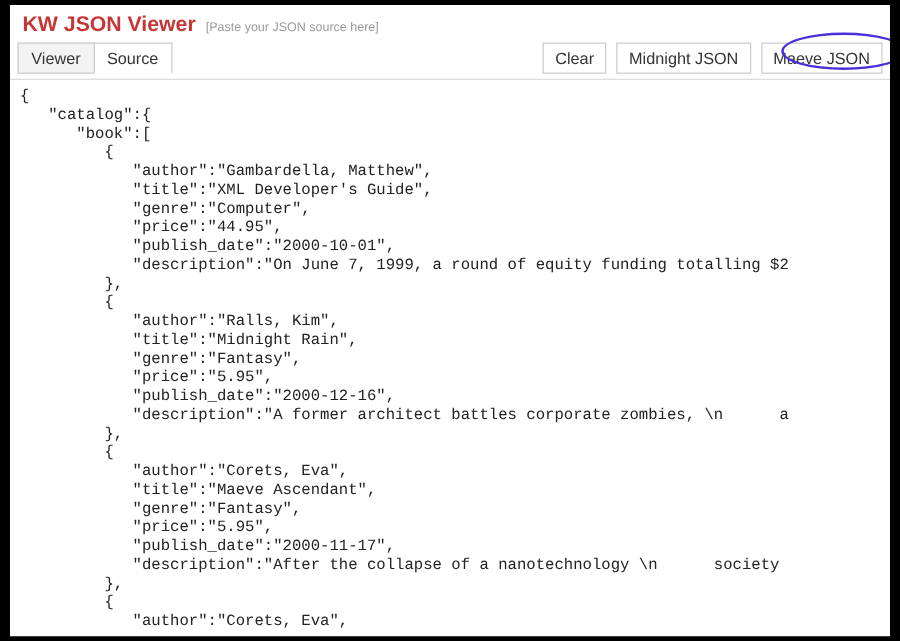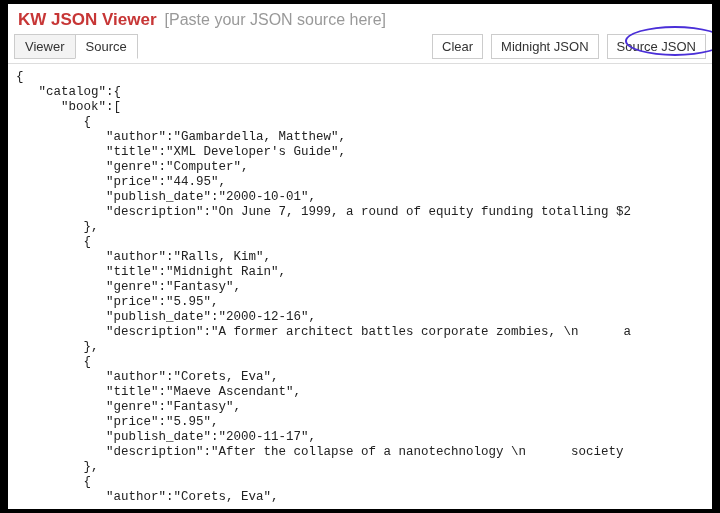--- a/index.html
+++ b/index.html
@@ -27,21 +27,21 @@
     align-items: baseline;
     gap: 8px;
   }
   .app-title {
     color: #c73636;
     font-weight: bold;
     font-size: 17px;
   }
   .hint {
     color: #999;
-    font-size: 16px;
+    font-size: 10px;
   }
   .toolbar {
     display: flex;
     padding: 0 6px 4px 6px;
     border-bottom: 1px solid #ddd;
   }
   .tabs {
     display: flex;
   }
   .tab {
@@ -104,21 +104,21 @@
 
   <div class="toolbar">
     <div class="tabs">
       <div class="tab">Viewer</div>
       <div class="tab active">Source</div>
     </div>
     <div class="spacer"></div>
     <div class="actions">
       <button class="btn">Clear</button>
       <button class="btn">Midnight JSON</button>
-      <button class="btn">Source JSON</button>
+      <button class="btn">Maeve JSON</button>
     </div>
   </div>
 
   <div class="source-area">{
    "catalog":{
       "book":[
          {
             "author":"Gambardella, Matthew",
             "title":"XML Developer's Guide",
             "genre":"Computer",

